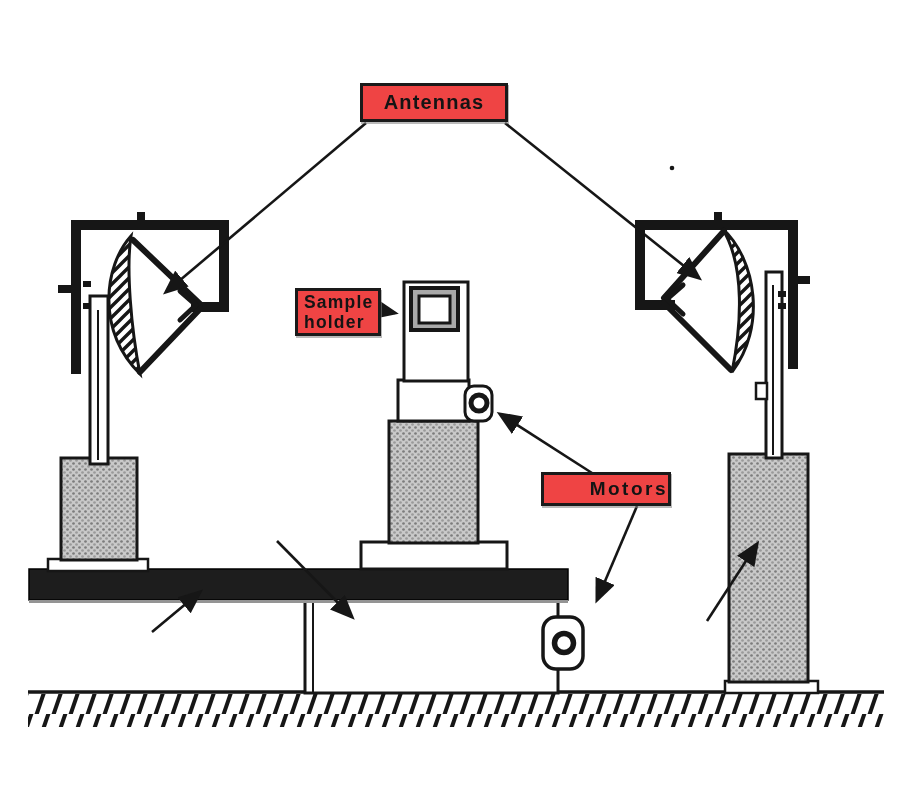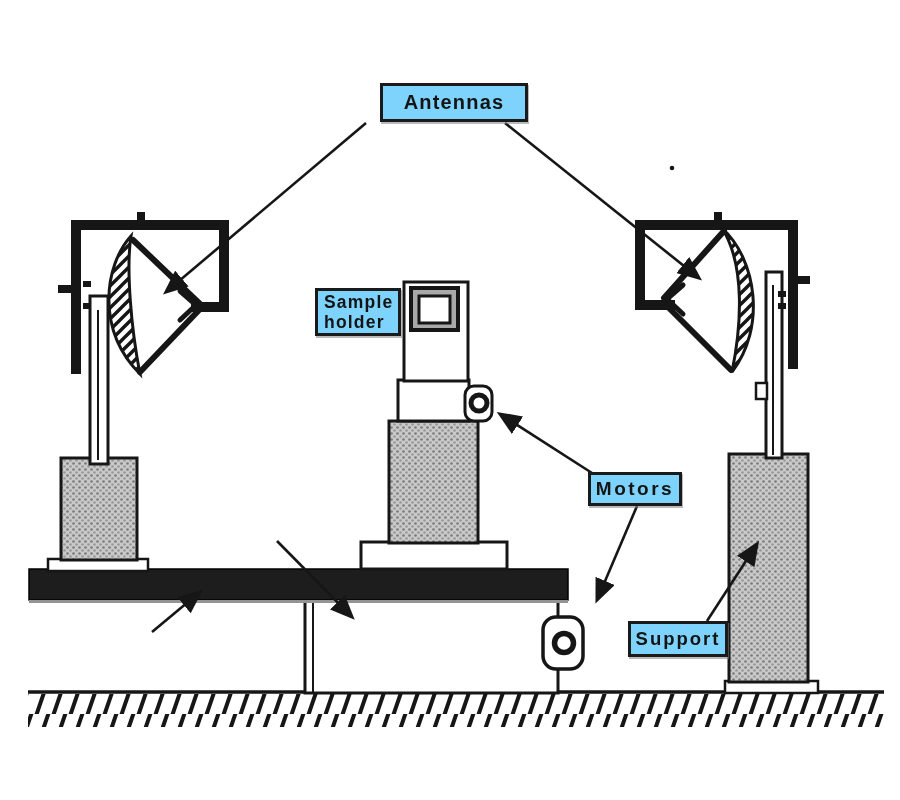--- a/index.html
+++ b/index.html
@@ -2,32 +2,31 @@
 <html><head>
 <meta charset="utf-8">
 <style>
   html,body{margin:0;padding:0;background:#ffffff;}
   #stage{
     position:relative;width:900px;height:800px;background:#ffffff;overflow:hidden;
     font-family:"Liberation Sans",sans-serif;
   }
   #stage svg{position:absolute;left:0;top:0;}
   .lbl{
-    position:absolute;box-sizing:border-box;background:#7dd3fc;
+    position:absolute;box-sizing:border-box;background:#ef4444;
     border:3px solid #1a1a1a;color:#141414;font-weight:bold;
     display:flex;align-items:center;justify-content:center;
     letter-spacing:1.2px;box-shadow:1px 2px 0 rgba(130,130,130,.55);
     white-space:nowrap;
-    margin-left:20px;
   }
   .lbl-antennas{left:360px;top:83px;width:148px;height:39px;font-size:20px;}
   .lbl-sample{left:295px;top:288px;width:86px;height:48px;font-size:17.5px;
     flex-direction:column;align-items:flex-start;justify-content:center;
     padding-left:6px;line-height:20px;}
-  .lbl-motors{left:568px;top:472px;width:94px;height:34px;font-size:19px;letter-spacing:2.5px;}
+  .lbl-motors{left:541px;top:472px;width:130px;height:34px;font-size:19px;letter-spacing:2.5px;justify-content:flex-end;}
   .lbl-carriage{left:173px;top:500px;width:197px;height:40px;font-size:18.5px;word-spacing:9px;}
   .lbl-underframe{left:60px;top:632px;width:137px;height:35px;font-size:18.5px;}
   .lbl-support{left:608px;top:621px;width:100px;height:36px;font-size:18.5px;letter-spacing:2px;}
 </style>
 </head>
 <body>
 
 <div id="stage">
 
   <svg width="900" height="800" viewBox="0 0 900 800">
@@ -149,17 +148,14 @@
     <span>Sample</span>
     <span>holder</span>
   </div>
 
   <div class="lbl lbl-motors">
     <span>Motors</span>
   </div>
 
 
 
-  <div class="lbl lbl-support">
-    <span>Support</span>
-  </div>
 
 </div>
 
 </body></html>

